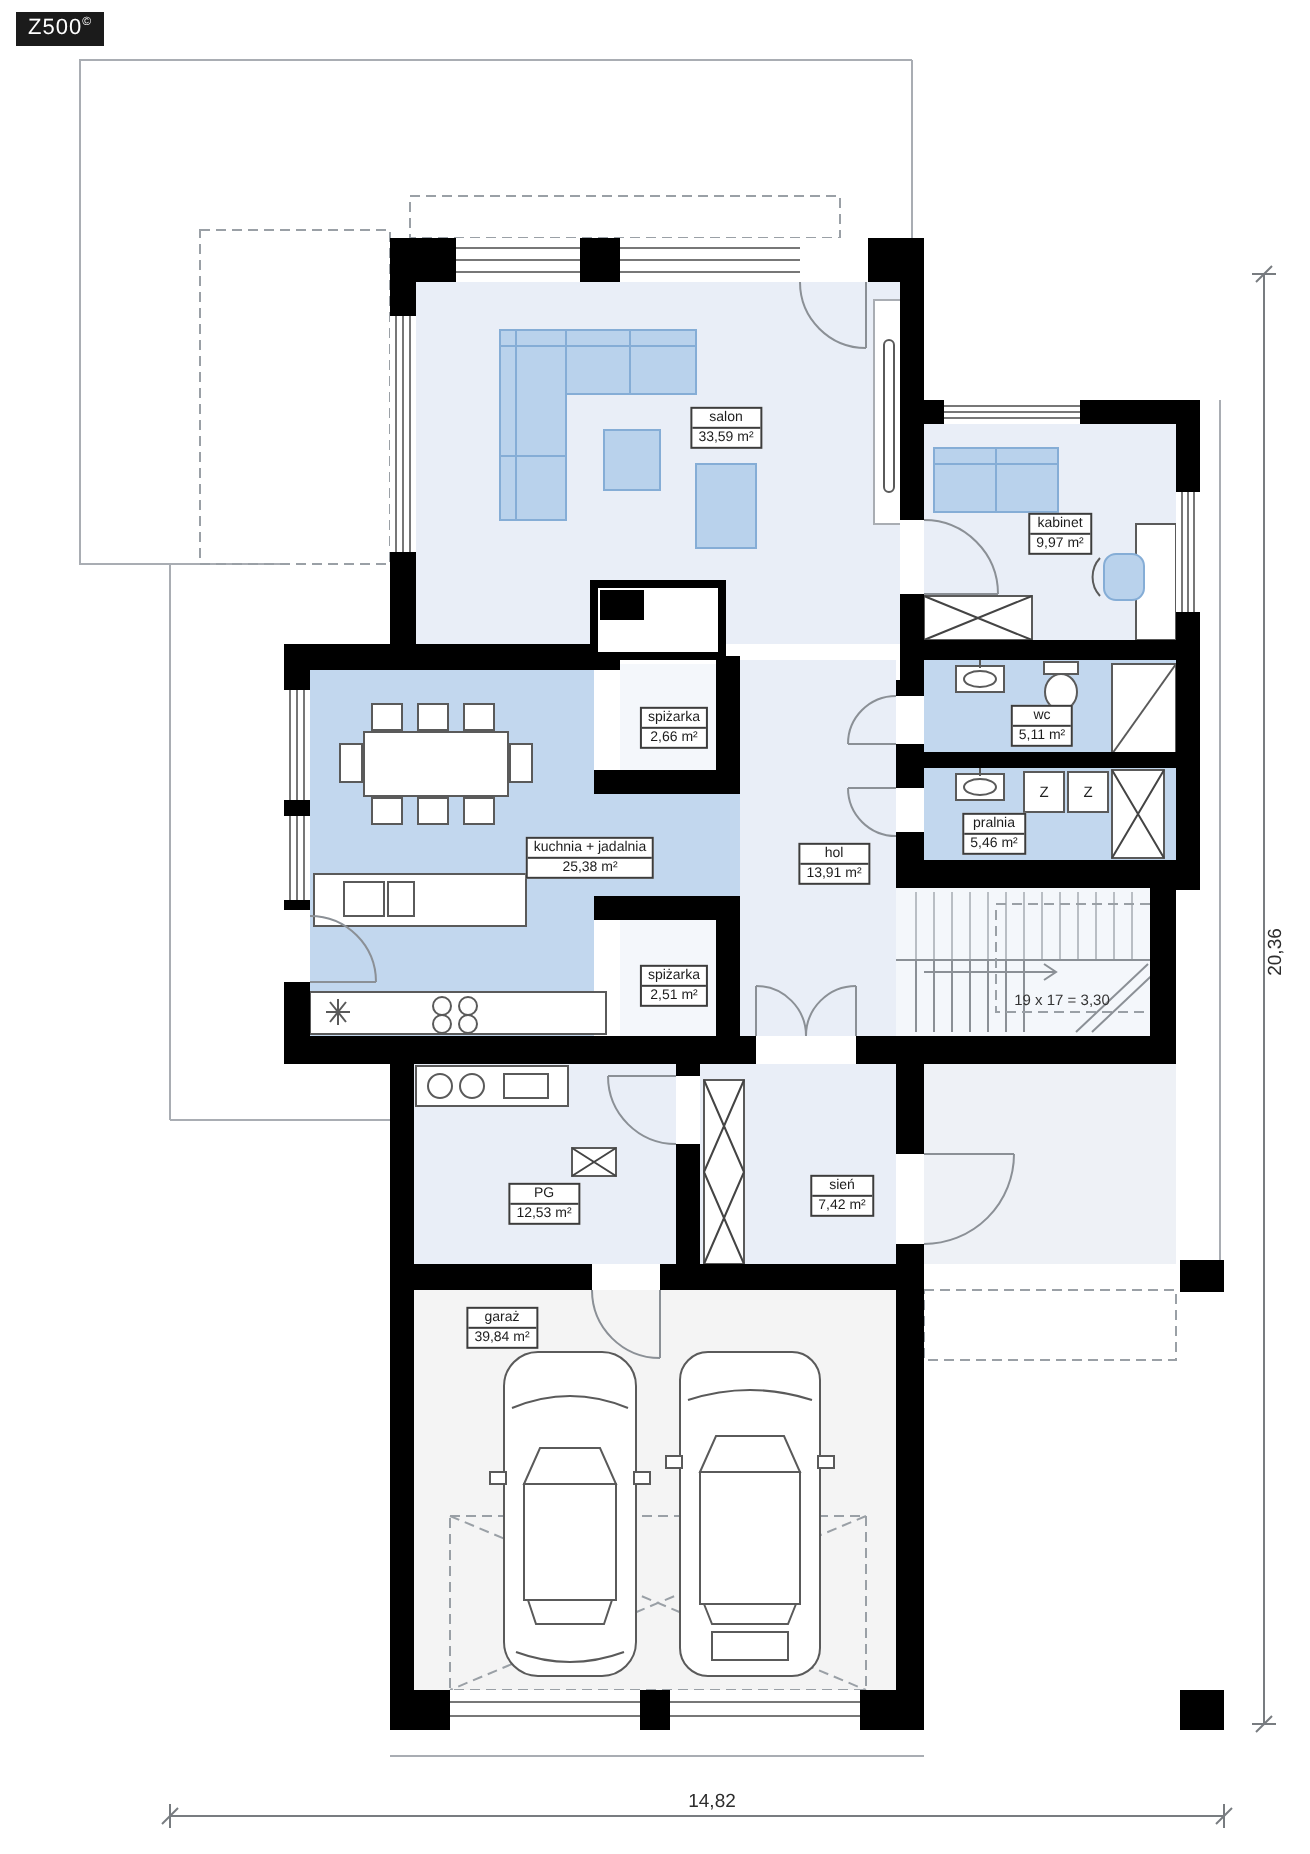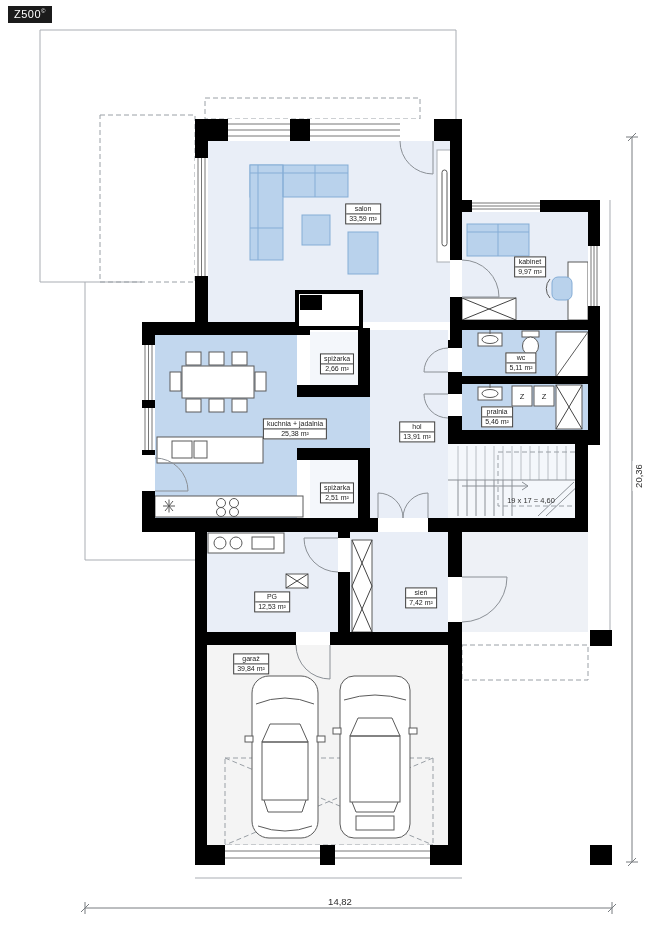--- a/index.html
+++ b/index.html
@@ -412,18 +412,18 @@
     <div class="rl-name">sień</div>
     <div class="rl-area">7,42 m²</div>
   </div>
   <div class="room-label" style="left:251px;top:664px">
     <div class="rl-name">garaż</div>
     <div class="rl-area">39,84 m²</div>
   </div>
 
   <div class="z-tag" style="left:522px;top:396px">Z</div>
   <div class="z-tag" style="left:544px;top:396px">Z</div>
-  <div class="note" style="left:531px;top:500px">19 x 17 = 4,60</div>
-
-  <div class="dim-label" style="left:340px;top:901px">14,82</div>
+  <div class="note" style="left:531px;top:500px">19 x 17 = 3,30</div>
+
+  <div class="dim-label" style="left:356px;top:901px">14,82</div>
   <div class="dim-label vert" style="left:638px;top:476px">20,36</div>
 
 </div>
 
 </body></html>

